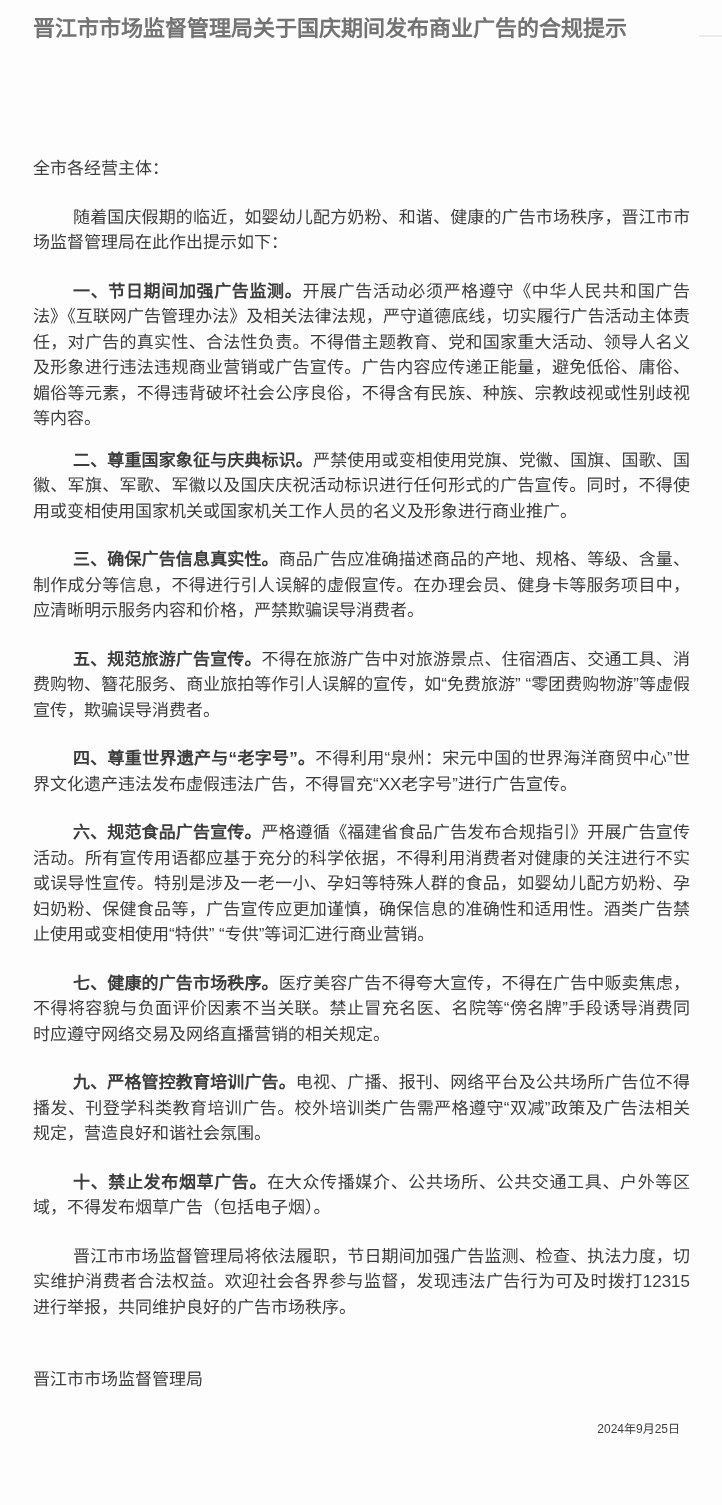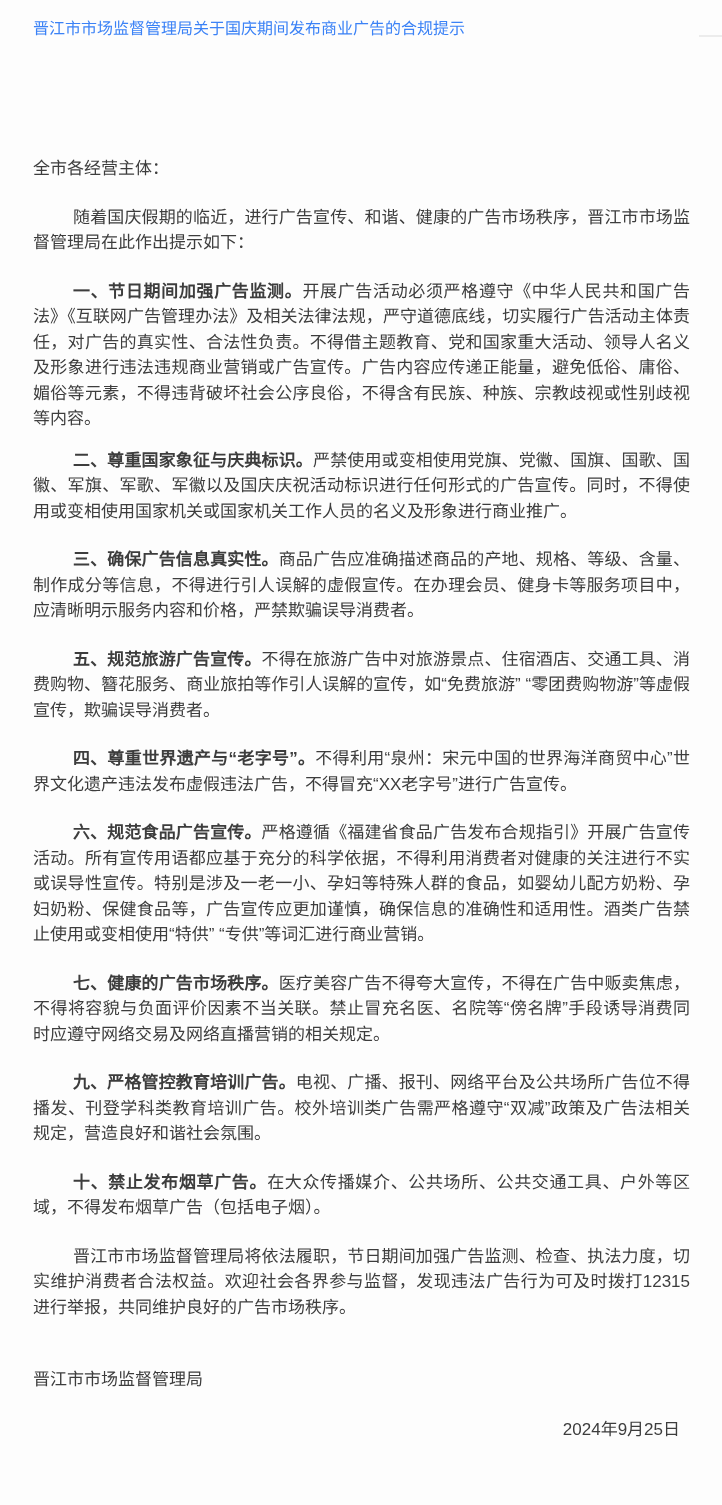--- a/index.html
+++ b/index.html
@@ -25,24 +25,24 @@
   .top-rule {
     position: absolute;
     top: 35px;
     right: 0;
     width: 23px;
     height: 2px;
     background: #ececec;
   }
   h1.doc-title {
     margin: 0;
-    font-size: 16px;
-    font-weight: 400;
+    font-size: 22px;
+    font-weight: 700;
     line-height: 34px;
-    color: #3b82f6;
+    color: #737373;
     letter-spacing: 0px;
   }
   .salutation {
     margin: 110px 0 0 0;
     font-size: 17px;
     line-height: 25.5px;
   }
   .para {
     margin: 23px 0 0 0;
     font-size: 17px;
@@ -58,36 +58,36 @@
   .sec-head {
     font-weight: 700;
   }
   .signature {
     margin: 47px 10px 0 0;
     font-size: 17px;
     line-height: 25.5px;
   }
   .date {
     margin: 24px 10px 0 0;
-    font-size: 17px;
+    font-size: 12px;
     line-height: 25.5px;
     text-align: right;
   }
 </style>
 </head>
 <body>
 
 <div class="page">
   <div class="top-rule"></div>
 
   <h1 class="doc-title">晋江市市场监督管理局关于国庆期间发布商业广告的合规提示</h1>
 
   <p class="salutation">全市各经营主体：</p>
 
-  <p class="para indent">随着国庆假期的临近，进行广告宣传、和谐、健康的广告市场秩序，晋江市市场监督管理局在此作出提示如下：</p>
+  <p class="para indent">随着国庆假期的临近，如婴幼儿配方奶粉、和谐、健康的广告市场秩序，晋江市市场监督管理局在此作出提示如下：</p>
 
   <p class="para indent"><strong class="sec-head">一、节日期间加强广告监测。</strong><span>开展广告活动必须严格遵守《中华人民共和国广告法》《互联网广告管理办法》及相关法律法规，严守道德底线，切实履行广告活动主体责任，对广告的真实性、合法性负责。不得借主题教育、党和国家重大活动、领导人名义及形象进行违法违规商业营销或广告宣传。广告内容应传递正能量，避免低俗、庸俗、媚俗等元素，不得违背破坏社会公序良俗，不得含有民族、种族、宗教歧视或性别歧视等内容。</span></p>
 
   <p class="para indent no-gap"><strong class="sec-head">二、尊重国家象征与庆典标识。</strong><span>严禁使用或变相使用党旗、党徽、国旗、国歌、国徽、军旗、军歌、军徽以及国庆庆祝活动标识进行任何形式的广告宣传。同时，不得使用或变相使用国家机关或国家机关工作人员的名义及形象进行商业推广。</span></p>
 
   <p class="para indent"><strong class="sec-head">三、确保广告信息真实性。</strong><span>商品广告应准确描述商品的产地、规格、等级、含量、制作成分等信息，不得进行引人误解的虚假宣传。在办理会员、健身卡等服务项目中，应清晰明示服务内容和价格，严禁欺骗误导消费者。</span></p>
 
   <p class="para indent"><strong class="sec-head">五、规范旅游广告宣传。</strong><span>不得在旅游广告中对旅游景点、住宿酒店、交通工具、消费购物、簪花服务、商业旅拍等作引人误解的宣传，如“免费旅游” “零团费购物游”等虚假宣传，欺骗误导消费者。</span></p>
 
   <p class="para indent"><strong class="sec-head">四、尊重世界遗产与“老字号”。</strong><span>不得利用“泉州：宋元中国的世界海洋商贸中心”世界文化遗产违法发布虚假违法广告，不得冒充“XX老字号”进行广告宣传。</span></p>

